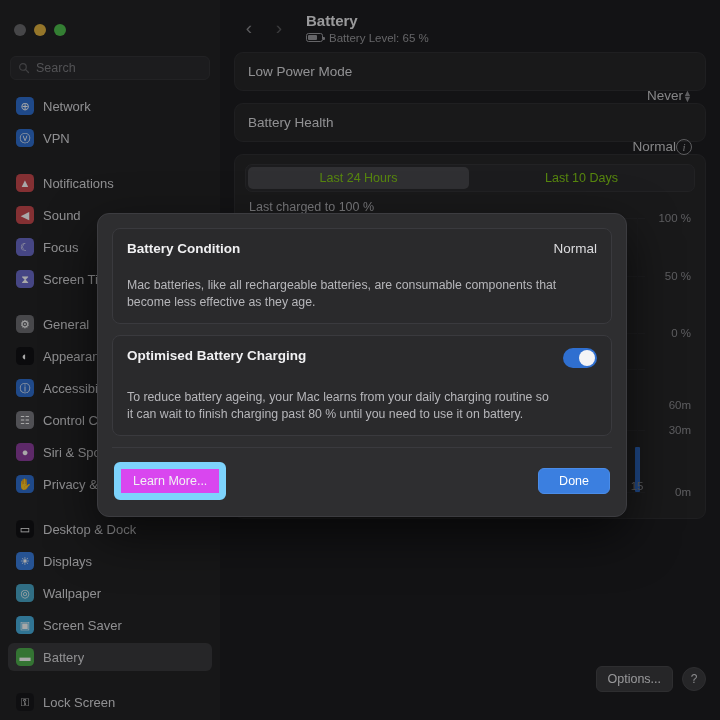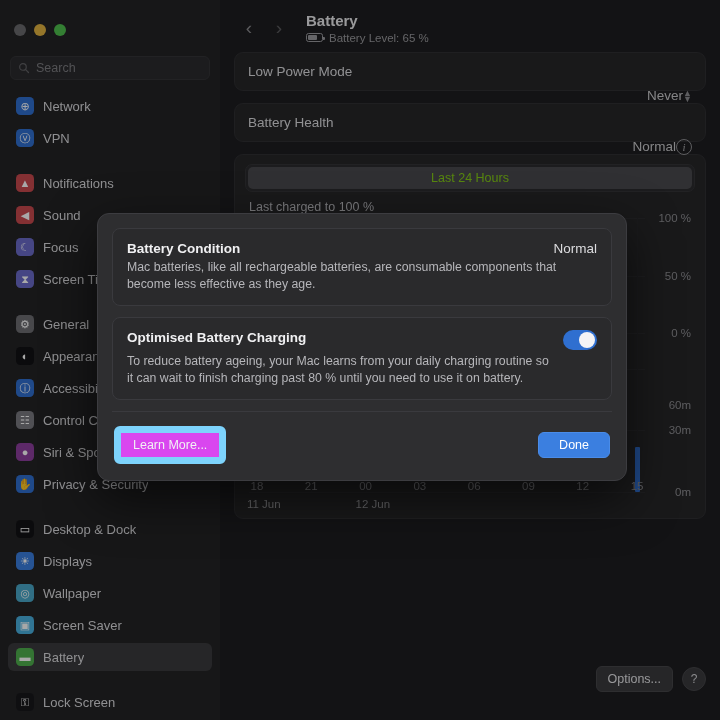--- a/index.html
+++ b/index.html
@@ -320,21 +320,21 @@
   }
   .sheet-value {
     font-size: 13.5px;
     color: #dcdcdf;
     white-space: nowrap;
   }
   .sheet-desc {
     font-size: 12.3px;
     color: #b6b6ba;
     line-height: 1.38;
-    margin-top: 3px;
+    margin-top: 21px;
     max-width: 430px;
   }
   .toggle {
     width: 34px; height: 20px;
     border-radius: 10px;
     background: #2f6fd0;
     position: relative;
     flex: 0 0 34px;
   }
   .toggle .knob {
@@ -507,20 +507,21 @@
         <div class="row-value">
           <span>Normal</span>
           <span class="info-icon">i</span>
         </div>
       </div>
     </div>
 
     <div class="card seg-card">
       <div class="segmented" id="tabs">
           <div class="seg active">Last 24 Hours</div>
+          <div class="seg">Last 10 Days</div>
         </div>
       <div class="chart-caption">Last charged to 100 %</div>
 
       <div class="chart-area">
         <div class="chart-plot" id="plot">
             <div class="gridline" style="top: 42%;"></div>
             <div class="gridline" style="top: 21%;"></div>
             <div class="gridline" style="top: 0%;"></div>
             <div class="gridline" style="top: 100%;"></div>
             <div class="gridline" style="top: 77.5%;"></div>

